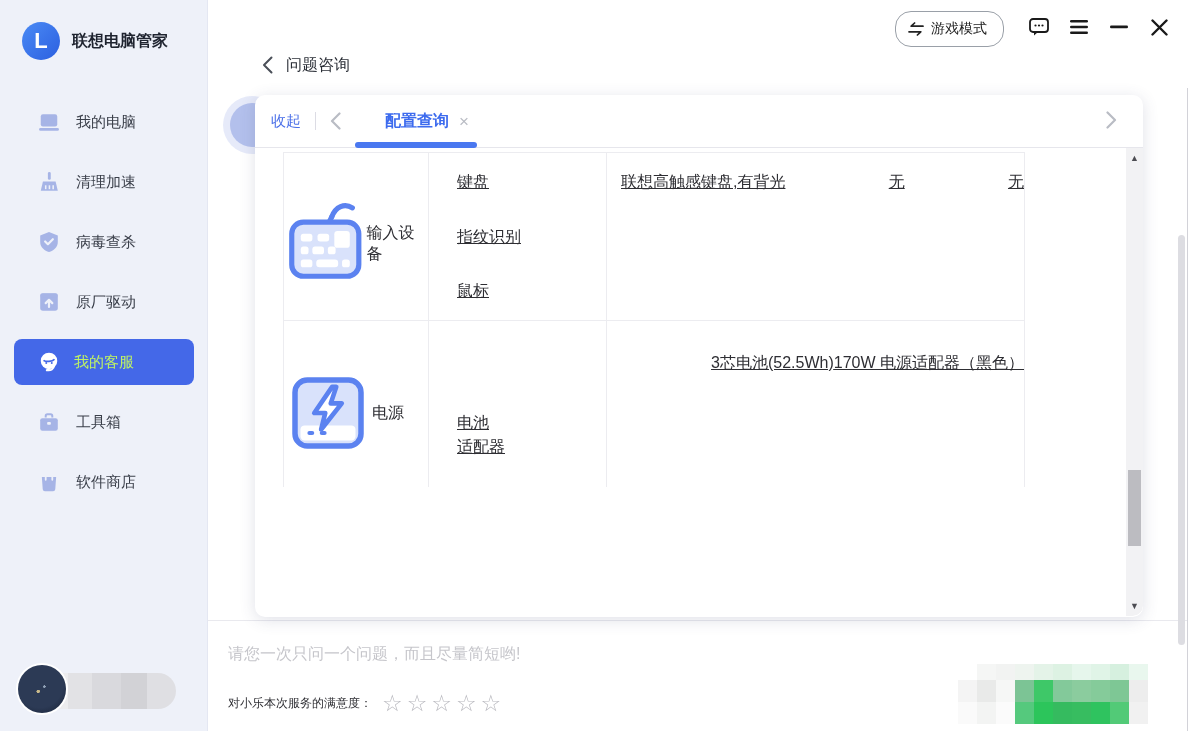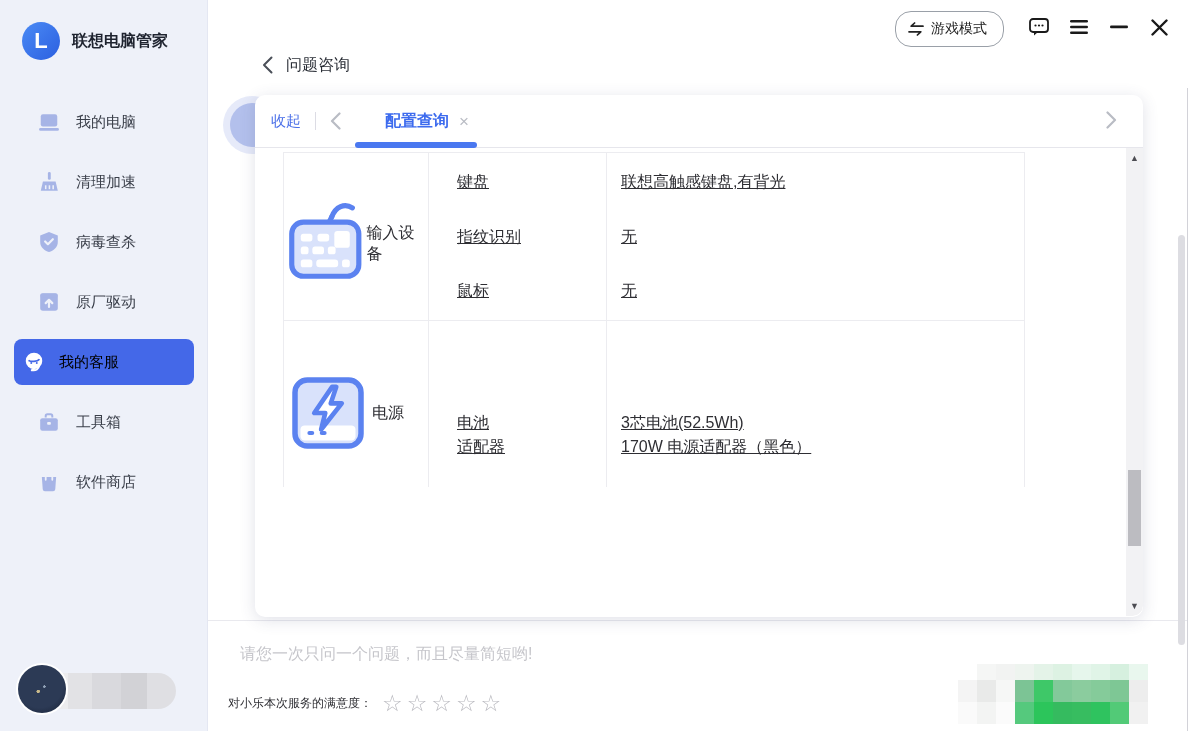--- a/index.html
+++ b/index.html
@@ -13,22 +13,22 @@
   .logo-circle { width:38px; height:38px; border-radius:50%;
                  background:linear-gradient(135deg,#4b8bf5,#2b5fe0);
                  color:#fff; font-weight:bold; font-size:22px;
                  display:flex; align-items:center; justify-content:center; }
   .app-title { font-size:16px; font-weight:bold; color:#1f2430; }
   #menu { position:absolute; top:92px; left:0; width:208px; }
   .menu-item { height:60px; display:flex; align-items:center; gap:16px;
                padding-left:38px; font-size:15px; color:#3a3f4a; cursor:pointer; }
   .menu-item .micon { width:22px; height:22px; color:#a6b4e6; flex:0 0 auto;
                       display:flex; align-items:center; justify-content:center; }
-  .menu-item.active { background:#4468e8; color:#000000; border-radius:8px;
-                      margin:7px 14px; height:46px; padding-left:9px;gap:14px; }
+  .menu-item.active { background:#4468e8; color:#bef264; border-radius:8px;
+                      margin:7px 14px; height:46px; padding-left:24px;gap:14px; }
   .menu-item.active .micon { color:#fff; }
 
   .user-row { position:absolute; left:0; bottom:14px; width:208px; height:52px; }
   .user-avatar { position:absolute; left:18px; top:0; width:48px; height:48px; border-radius:50%;
                  background:radial-gradient(circle at 42% 55%, #c9b98a 0 4%, transparent 5%),
                             radial-gradient(circle at 55% 45%, #8fa0b5 0 3%, transparent 4%),
                             radial-gradient(circle at 45% 40%, #2c3a55 0 60%, #141d30 100%);
                  box-shadow:0 0 0 2px #fff; z-index:2; }
   .user-name-blur { position:absolute; left:44px; top:8px; width:132px; height:36px;
                     border-radius:0 18px 18px 0;
@@ -77,21 +77,21 @@
   #panel-content { position:relative; height:468px; overflow:hidden; border-radius:0 0 10px 10px; }
 
   
   #spec-table { position:absolute; left:28px; top:4px; width:742px;
                 border-left:1px solid #ececf0; border-right:1px solid #ececf0; }
   .spec-row { display:flex; border-top:1px solid #ececf0; }
   .cell-icon { width:145px; flex:0 0 auto; border-right:1px solid #ececf0;
                display:flex; flex-direction:row; align-items:center; }
   .cell-labels { width:178px; flex:0 0 auto; border-right:1px solid #ececf0;
                  display:flex; flex-direction:column; padding-left:28px; }
-  .cell-values { flex:1; display:flex; flex-direction:column; padding-left:14px; }
+  .cell-values { flex:1; display:flex; flex-direction:row; padding-left:14px; }
   .spec-line { font-size:16px; line-height:24px; color:#2e2e33;text-decoration:underline; }
   .cat-label { font-size:16px; color:#2e2e33; }
 
   .row-1 { height:168px; }
   .row-1 .cell-labels, .row-1 .cell-values { justify-content:space-between; padding-top:17px; padding-bottom:17px; }
   .row-1 .cell-icon { padding-top:14px; }
   .row-2 { height:167px; }
   .row-2 .cell-labels, .row-2 .cell-values { justify-content:flex-end; padding-top:30px; padding-bottom:28px; }
   .row-2 .cell-icon { padding-top:18px; }
   .row-3 { height:140px; }
@@ -111,21 +111,21 @@
   .p-scroll-thumb { position:absolute; left:2px; top:322px; width:13px; height:76px;
                     background:#bcbcc1; cursor:grab; }
 
   
   #page-scroll-thumb { position:absolute; right:3px; top:235px; width:7px; height:410px;
                        background:#dddde2; border-radius:4px; cursor:grab; z-index:1; }
   #page-right-border { position:absolute; right:0; top:88px; width:1px; height:643px; background:#d2d2d8; }
 
   
   #footer-divider { position:absolute; left:0; top:620px; width:980px; height:1px; background:#e9e9ee; }
-  #chat-tip { position:absolute; left:32px; top:644px; font-size:16px; color:#c6c6cb; }
+  #chat-tip { position:absolute; left:20px; top:644px; font-size:16px; color:#c6c6cb; }
   #satisfaction { position:absolute; left:20px; top:692px; display:flex; align-items:center; gap:4px; }
   #satisfaction .sat-label { font-size:12px; color:#2e2e33; margin-right:6px; }
   .star { font-size:23px; color:#b9b9bf; line-height:1; cursor:pointer; }
 
   
   #censored { position:absolute; left:750px; top:664px; display:grid;
               grid-template-columns:repeat(10,19px); grid-template-rows:16px 22px 22px; }
 
   
   svg { display:block; }

